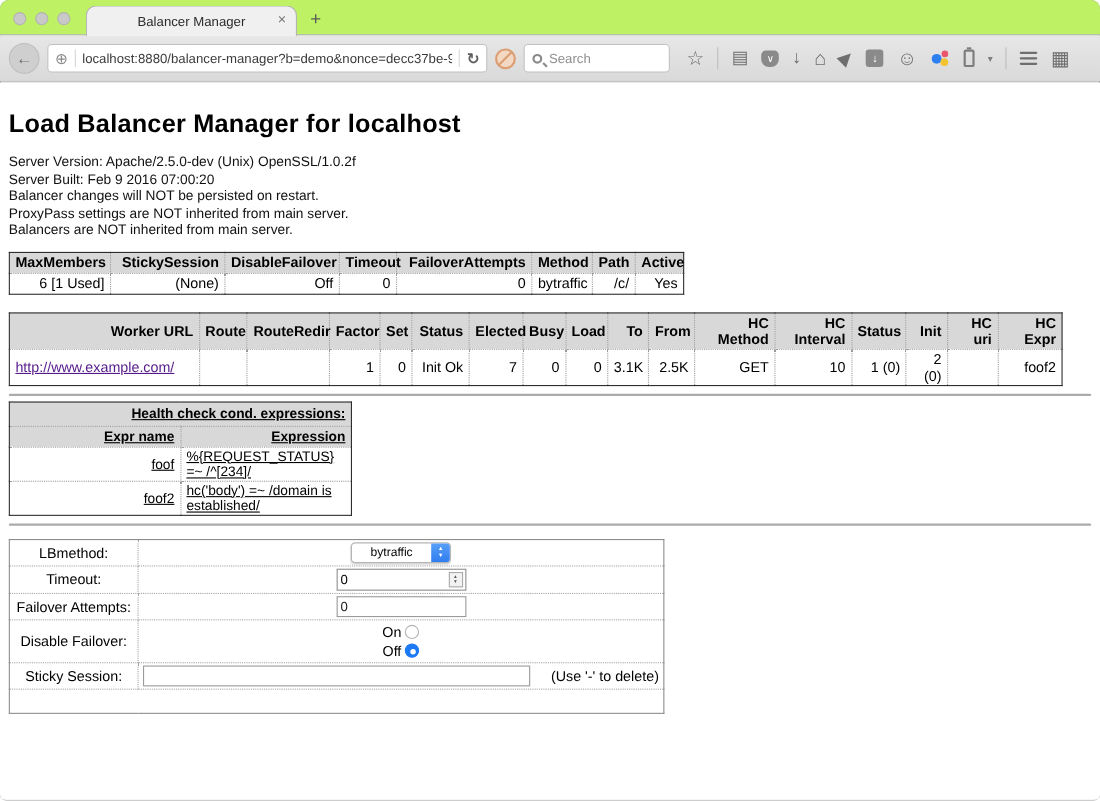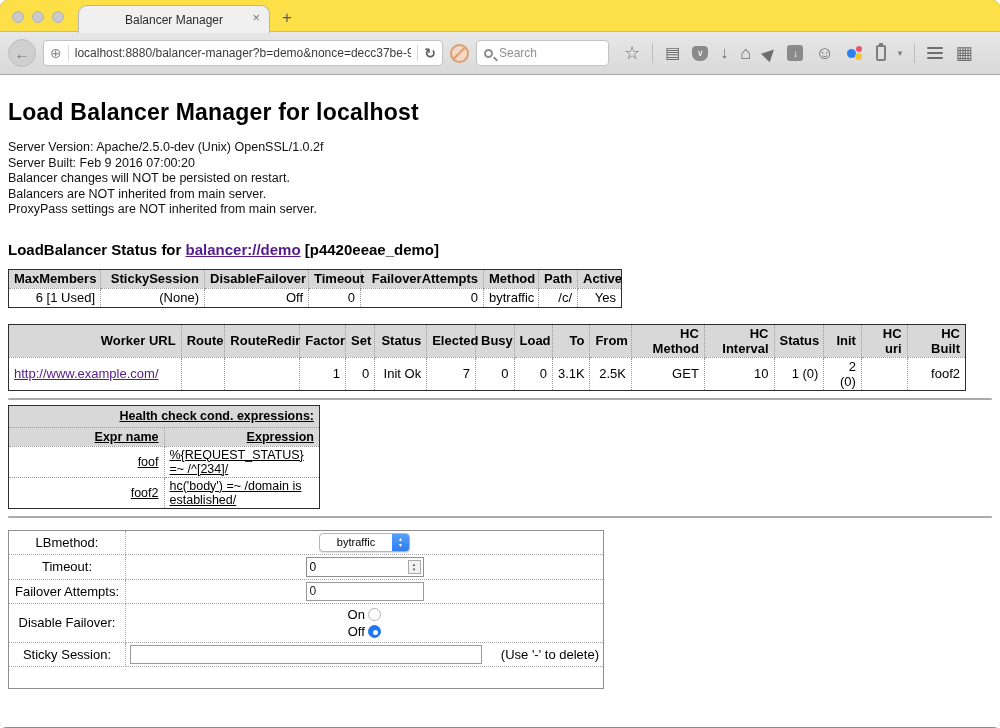--- a/index.html
+++ b/index.html
@@ -1,21 +1,21 @@
 <!DOCTYPE html>
 <html><head>
 <meta charset="utf-8">
 <style>
   * { margin:0; padding:0; box-sizing:border-box; }
   html,body { background:#ffffff; }
   body { font-family:"Liberation Sans","DejaVu Sans",sans-serif; width:1000px; height:728px; overflow:hidden; }
   .window { width:1000px; height:728px; border-radius:8px 8px 6px 6px; overflow:hidden; background:#fff; box-shadow:0 0 0 1px #8a8a8a inset; }
 
   
-  .tabstrip { position:relative; height:32px; background:#fde047; border-bottom:1px solid #b8b8b8; }
+  .tabstrip { position:relative; height:32px; background:#bef264; border-bottom:1px solid #b8b8b8; }
   .traffic { position:absolute; top:11px; left:12px; display:flex; gap:8px; }
   .traffic span { width:12px; height:12px; border-radius:50%; background:#c9c9c9; border:1px solid #b3b3b3; }
   .tab { position:absolute; left:78px; top:5px; width:192px; height:28px; background:#f0f0f0; border:1px solid #b4b4b4; border-bottom:none; border-radius:9px 9px 0 0; display:flex; align-items:center; justify-content:center; font-size:12px; color:#2b2b2b; z-index:2; }
   .tab .close { position:absolute; right:9px; top:5px; font-size:13px; color:#777; line-height:14px; }
   .newtab { position:absolute; left:282px; top:8px; font-size:17px; color:#5a5a5a; }
 
   .toolbar { height:43px; background:linear-gradient(#e7e7e7,#d9d9d9); border-bottom:1px solid #a8a8a8; display:flex; align-items:center; padding:0 8px; gap:7px; }
   .navbtn { width:28px; height:28px; border-radius:50%; background:#cfcfcf; color:#6f6f6f; border:1px solid #bdbdbd; display:flex; align-items:center; justify-content:center; font-size:15px; flex:0 0 auto; }
   .urlbox { width:400px; height:26px; background:#fff; border:1px solid #c2c2c2; border-radius:4px; display:flex; align-items:center; padding:0 6px; gap:6px; font-size:12px; color:#3b3b3b; overflow:hidden; }
   .urlbox .globe { color:#8a8a8a; font-size:14px; flex:0 0 auto; }
@@ -142,25 +142,24 @@
   </div>
 
   <div class="content">
 
     <h1 class="pagetitle">Load Balancer Manager for localhost</h1>
 
     <div class="info">
       <div>Server Version: Apache/2.5.0-dev (Unix) OpenSSL/1.0.2f</div>
       <div>Server Built: Feb 9 2016 07:00:20</div>
       <div>Balancer changes will NOT be persisted on restart.</div>
+      <div>ProxyPass settings are NOT inherited from main server.</div>
       <div>Balancers are NOT inherited from main server.</div>
-      <div>ProxyPass settings are NOT inherited from main server.</div>
-    </div>
-
-    <h3 class="sect"><span>LoadBalancer Status for </span><a class="vlink" href="#">balancer://demo</a><span> [p4420eeae_demo]</span></h3>
+    </div>
+
 
     <table class="dtable" style="width:613px;">
       <tbody>
           <tr>
         <th style="width:92px">MaxMembers</th>
         <th style="width:104px">StickySession</th>
         <th style="width:104px">DisableFailover</th>
         <th style="width:52px">Timeout</th>
         <th style="width:123px">FailoverAttempts</th>
         <th style="width:55px">Method</th>
@@ -192,21 +191,21 @@
         <th style="width:47px">Elected</th>
         <th style="width:37px">Busy</th>
         <th style="width:37px">Load</th>
         <th style="width:36px">To</th>
         <th style="width:40px">From</th>
         <th style="width:70px">HC Method</th>
         <th style="width:67px">HC Interval</th>
         <th style="width:48px">Status</th>
         <th style="width:36px">Init</th>
         <th style="width:44px">HC uri</th>
-        <th style="width:56px">HC Built</th>
+        <th style="width:56px">HC Expr</th>
       </tr>
       <tr>
         <td class="lft"><a class="vlink" href="#">http://www.example.com/</a></td>
         <td></td>
         <td></td>
         <td>1</td>
         <td>0</td>
         <td>Init Ok</td>
         <td>7</td>
         <td>0</td>

